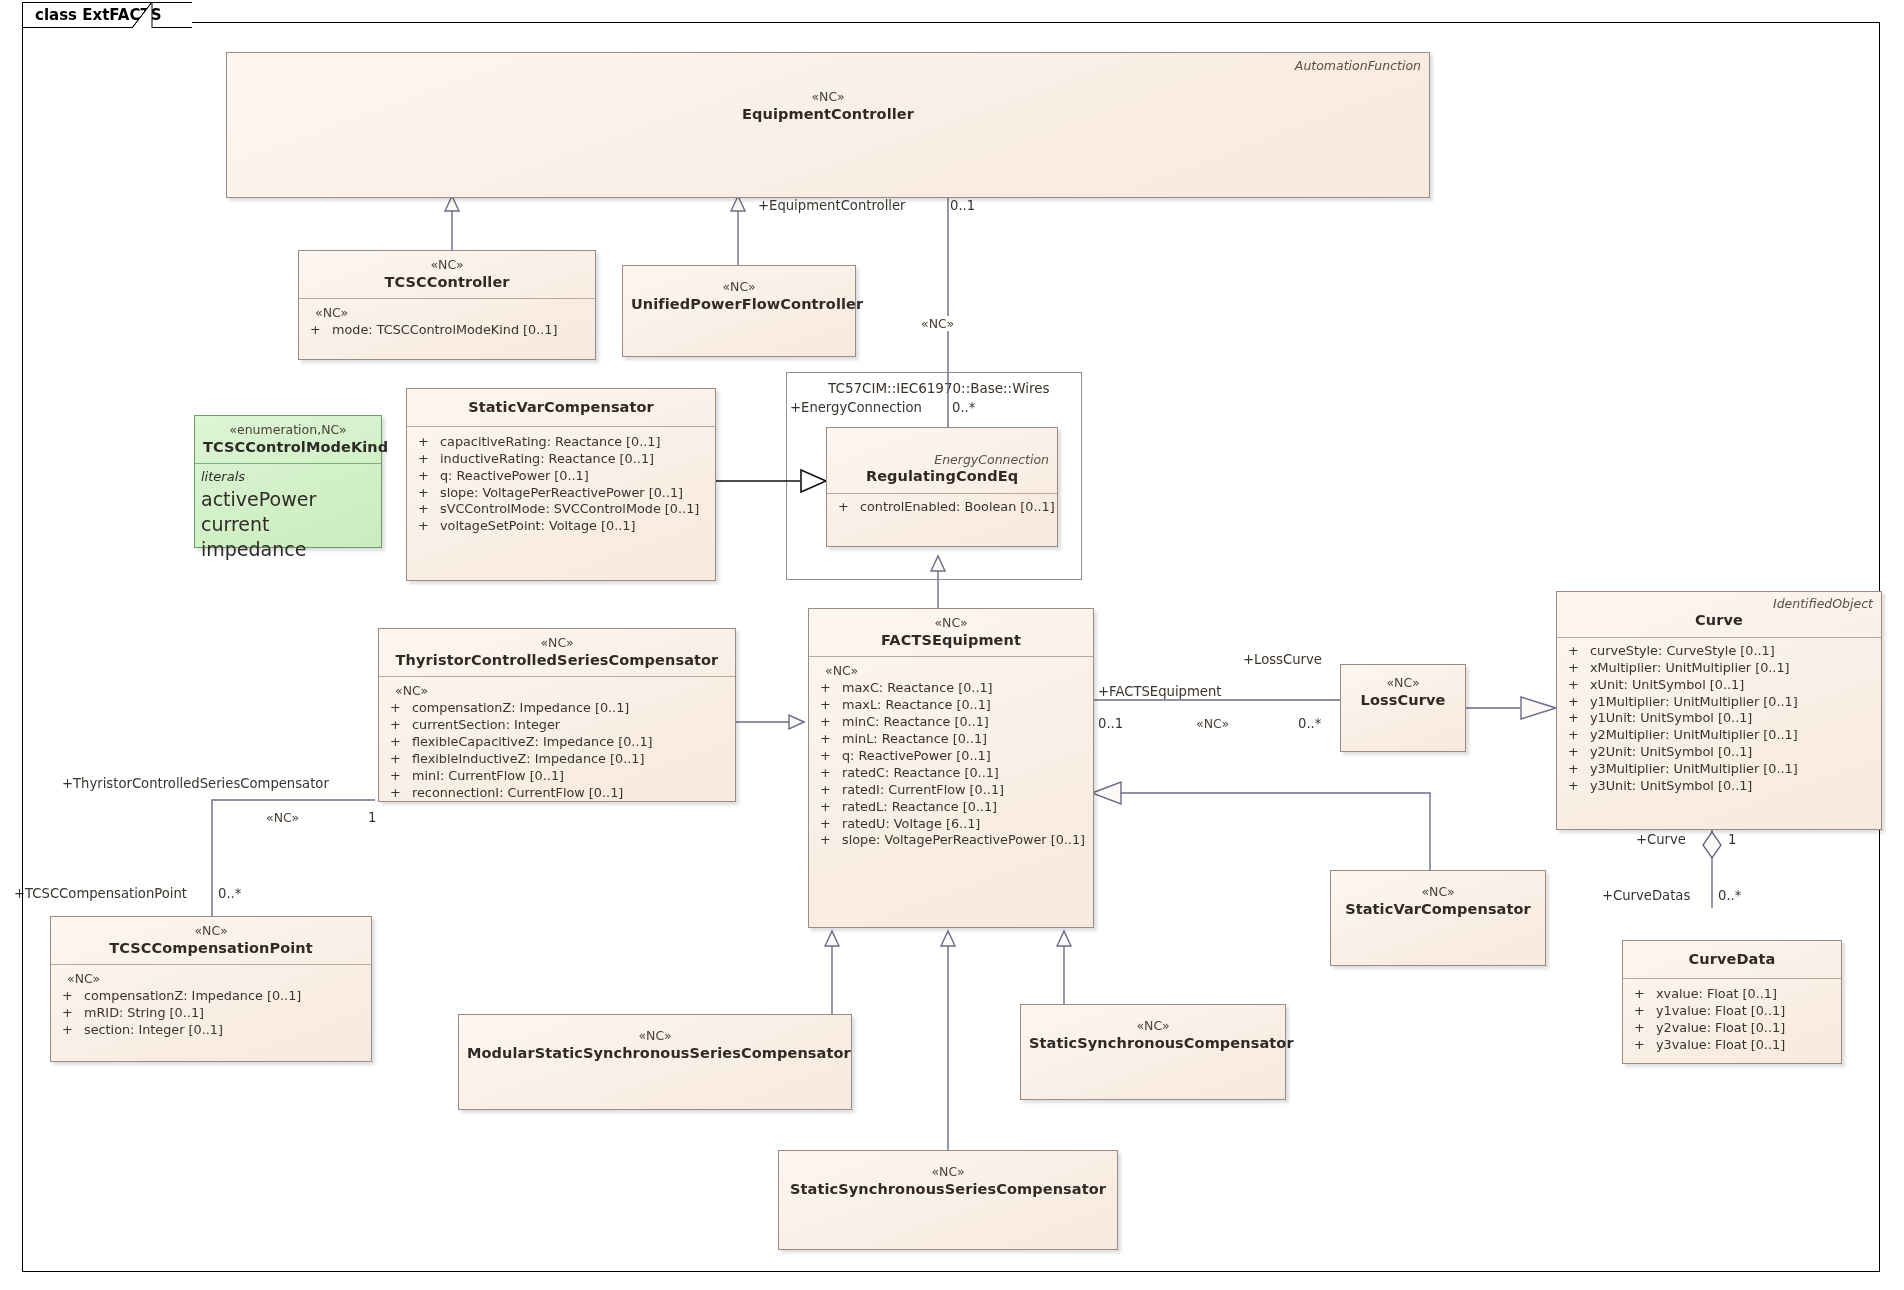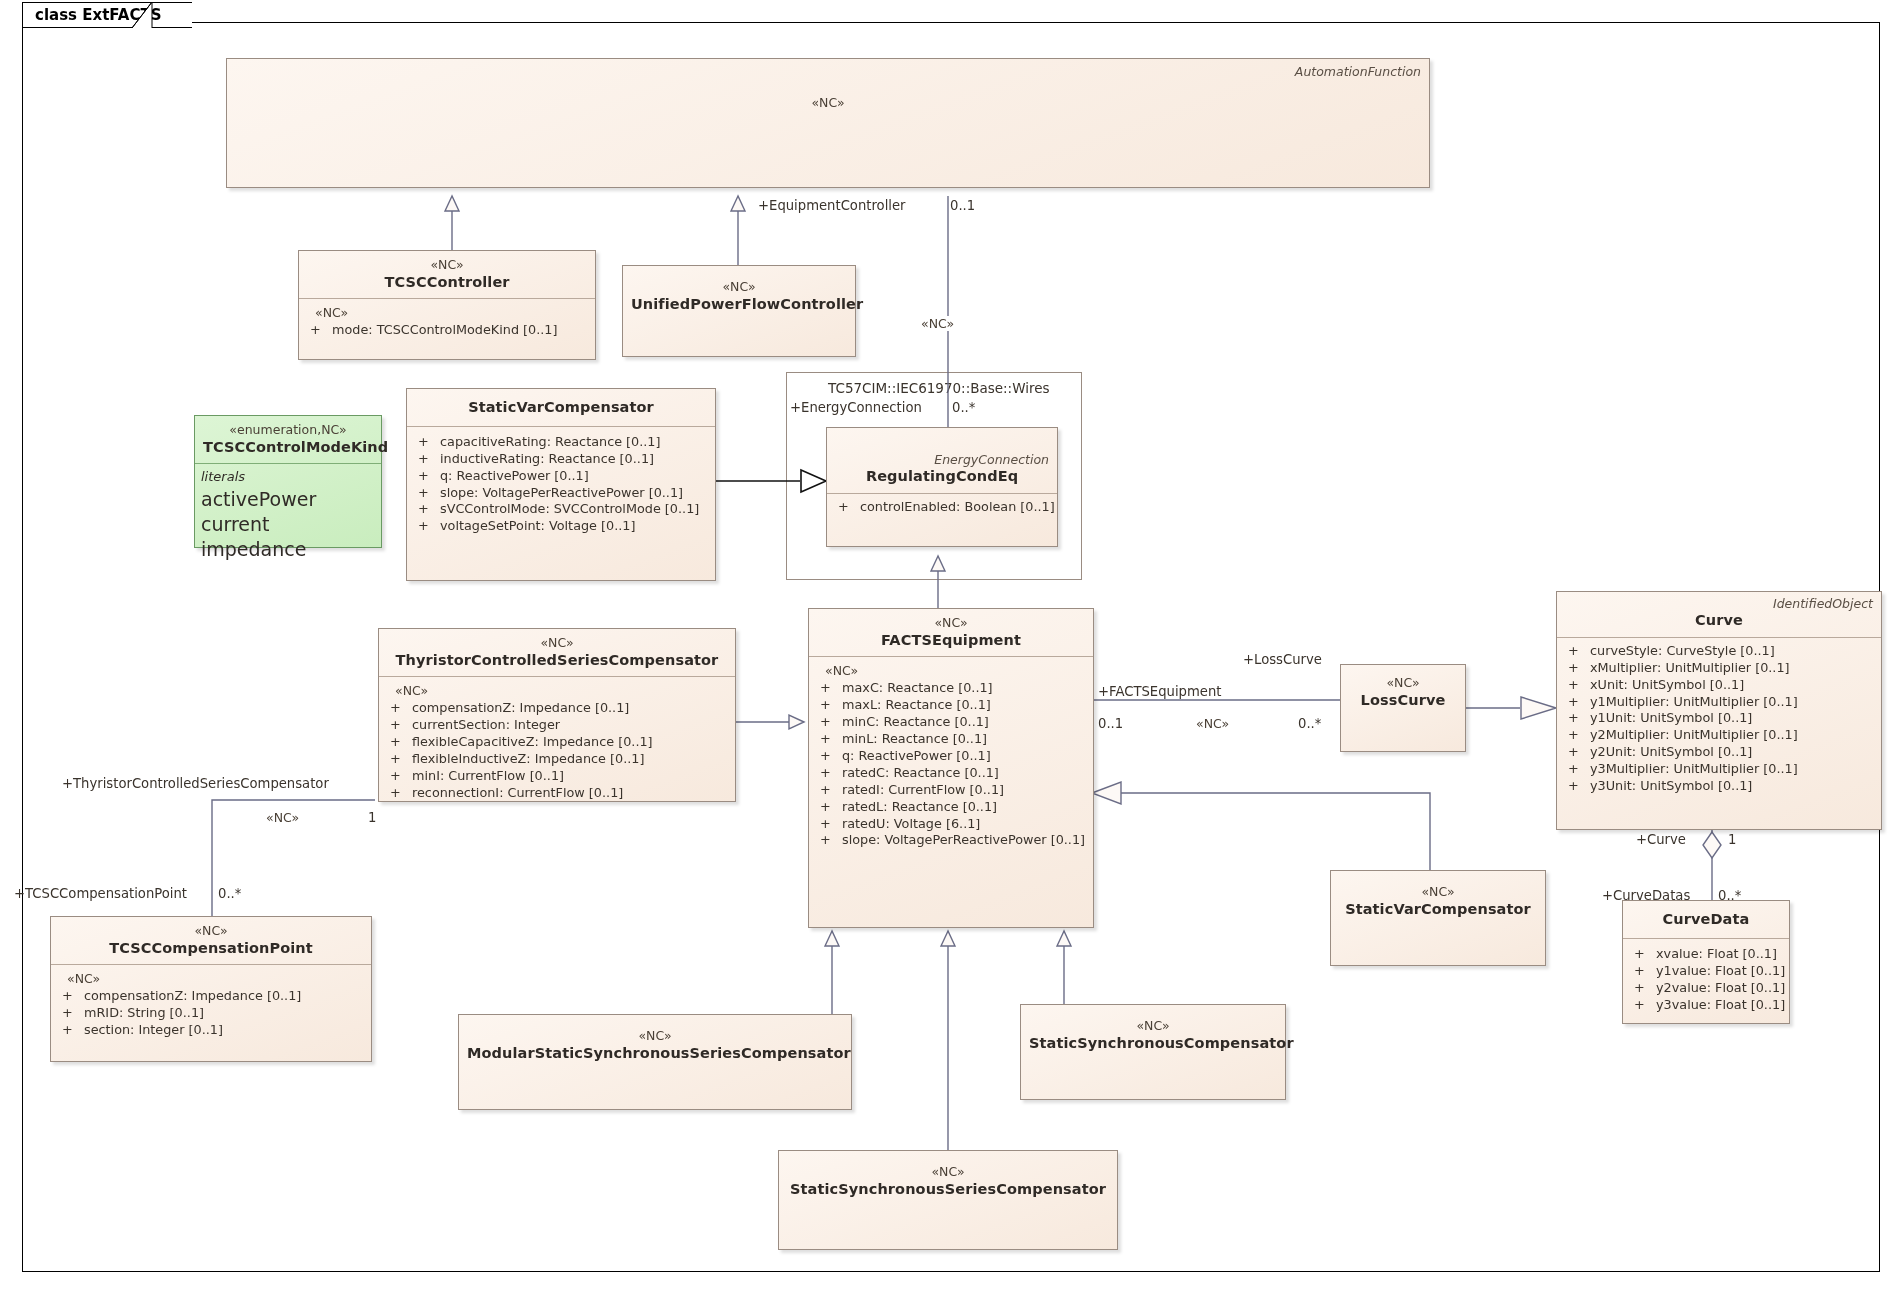--- a/index.html
+++ b/index.html
@@ -100,24 +100,25 @@
     <path class="lnk" d="M948,1150 L948,945"></path>
     <polygon class="ahollow" points="948,931 941,946 955,946"></polygon>
 
     <path class="lnk" d="M1064,1004 L1064,945"></path>
     <polygon class="ahollow" points="1064,931 1057,946 1071,946"></polygon>
   </svg>
 
   <div class="pkgbox" style="left:786px;top:372px;width:296px;height:208px;"></div>
   <div class="pkgname" style="left:828px;top:380px;">TC57CIM::IEC61970::Base::Wires</div>
 
-  <div class="cls" style="left:226px;top:58px;width:1204px;height:130px;z-index:2">
+  <div class="cls" style="left:226px;top:52px;width:1204px;height:146px;z-index:2">
     <div class="hdr" style="padding-top:36px;">
       <div class="parentlbl">AutomationFunction</div>
       <div class="stereo">«NC»</div>
+      <div class="cname">EquipmentController</div>
     </div>
   </div>
 
   <div class="cls" style="left:298px;top:250px;width:298px;height:110px;z-index:2">
     <div class="hdr withline">
       <div class="stereo">«NC»</div>
       <div class="cname">TCSCController</div>
     </div>
     <div class="attrs">
       <div class="nc">«NC»</div>
@@ -344,21 +345,21 @@
           <span class="vis">+</span>
           <span>y3Multiplier: UnitMultiplier [0..1]</span>
         </div>
       <div class="row">
           <span class="vis">+</span>
           <span>y3Unit: UnitSymbol [0..1]</span>
         </div>
     </div>
   </div>
 
-  <div class="cls" style="left:1622px;top:900px;width:168px;height:124px;z-index:2">
+  <div class="cls" style="left:1622px;top:940px;width:220px;height:124px;z-index:2">
     <div class="hdr withline" style="padding-top:9px;padding-bottom:9px;">
       <div class="cname">CurveData</div>
     </div>
     <div class="attrs" style="padding-top:7px;">
       <div class="row">
           <span class="vis">+</span>
           <span>xvalue: Float [0..1]</span>
         </div>
       <div class="row">
           <span class="vis">+</span>

